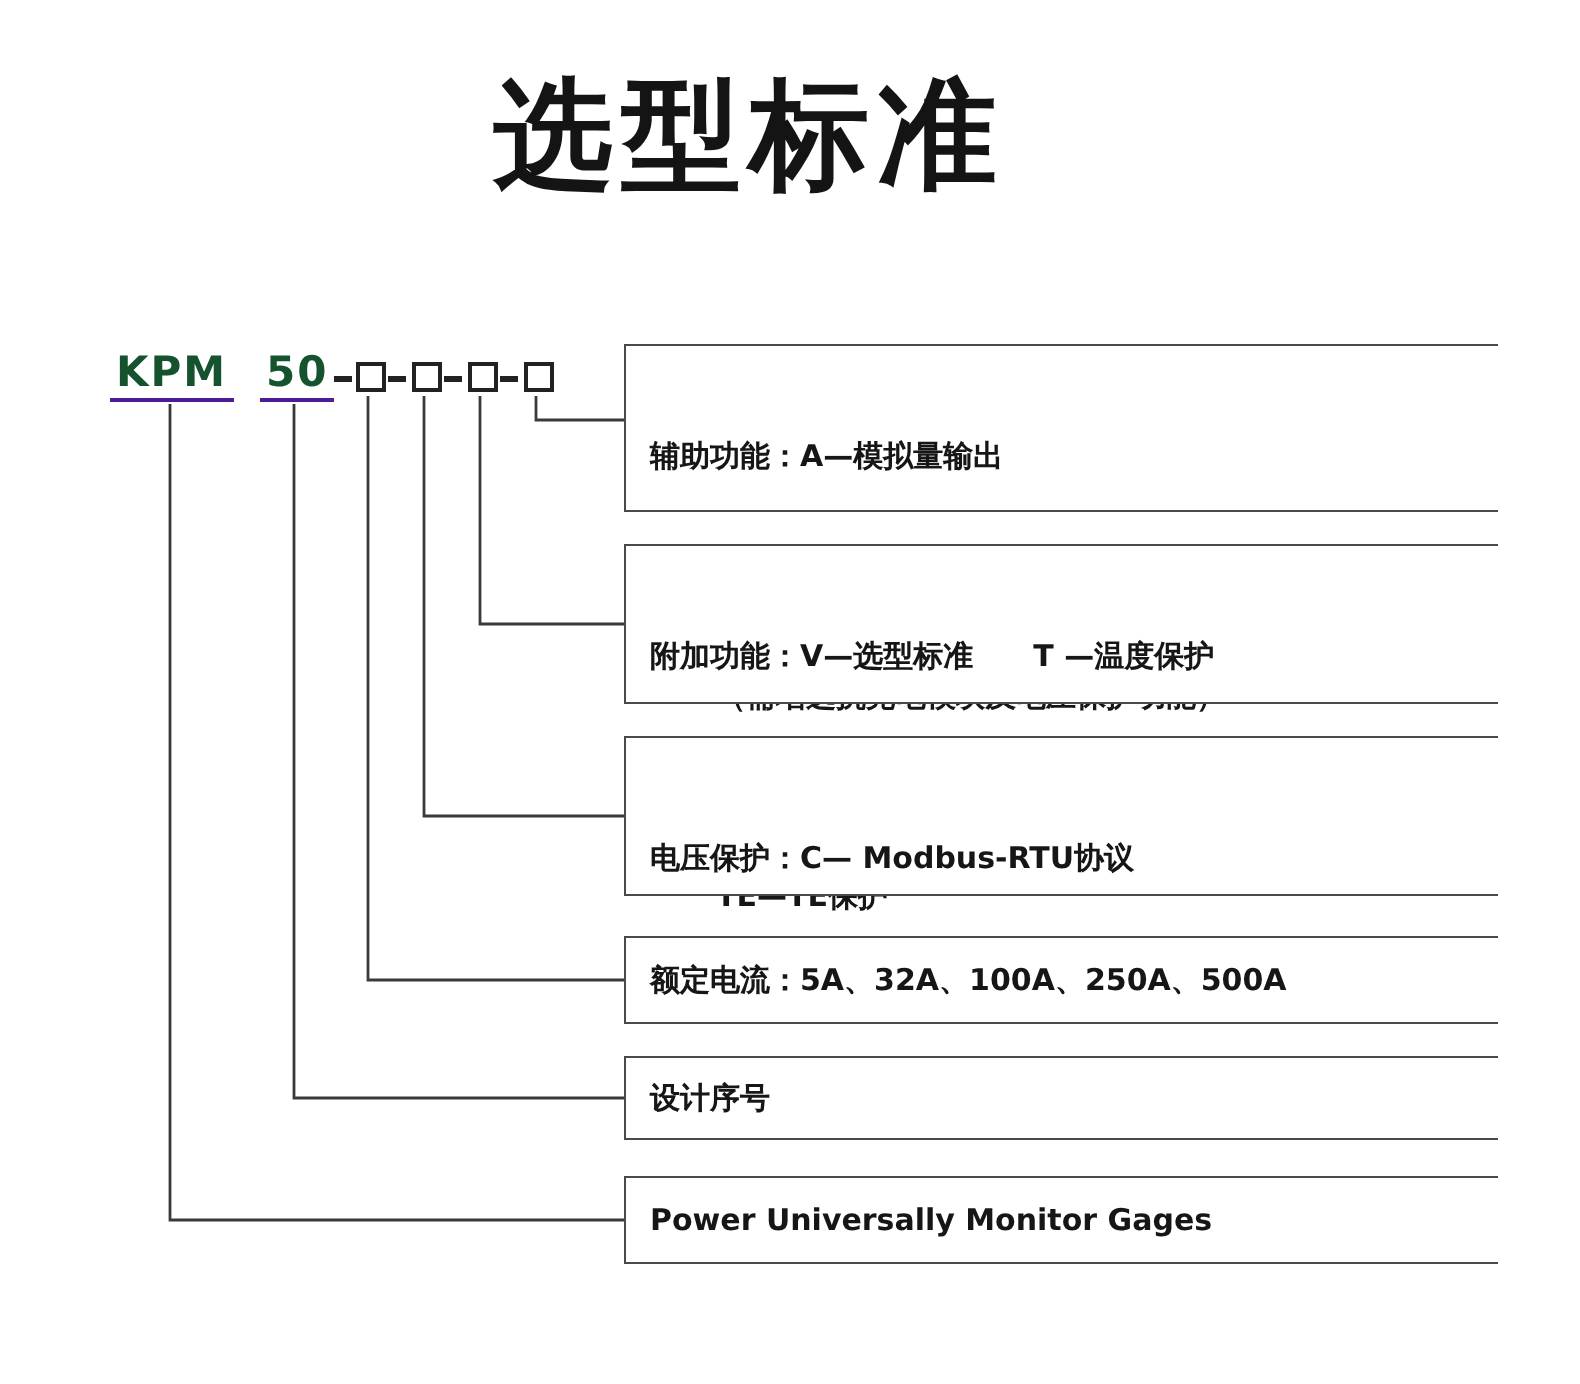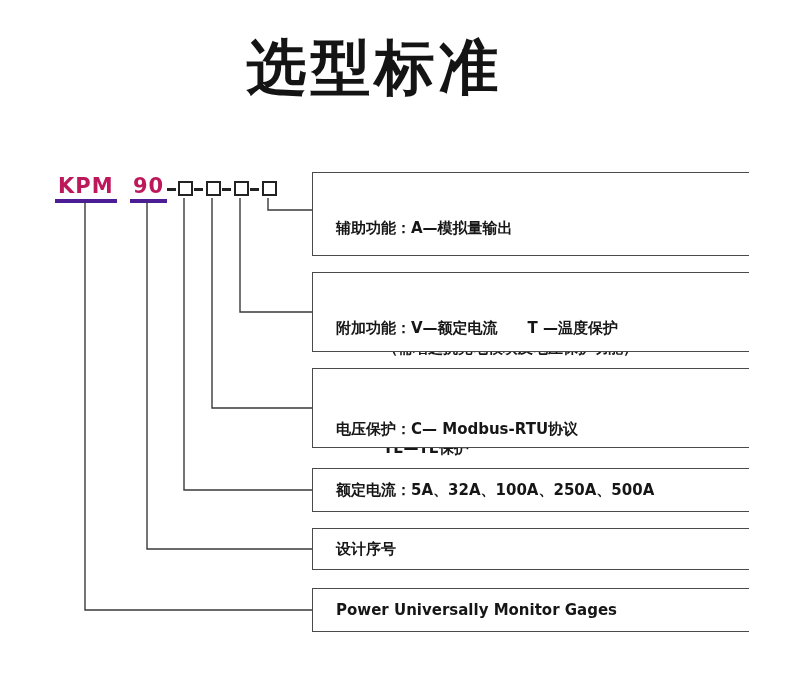--- a/index.html
+++ b/index.html
@@ -34,22 +34,22 @@
     top: 175px;
     left: 0;
     height: 32px;
     width: 100%;
   }
   .code-part {
     position: absolute;
     top: 0;
     font-size: 21px;
     font-weight: bold;
-    color: #be185d;
-    border-bottom: 4px solid #4c1d95;
+    color: #14532d;
+    border-bottom: 2px solid #4c1d95;
     padding: 0 3px 2px 3px;
     letter-spacing: 1px;
     line-height: 22px;
   }
   .code-prefix { left: 55px; }
   .code-series { left: 130px; }
   .code-dash {
     position: absolute;
     top: 13px;
     width: 9px;
@@ -79,46 +79,46 @@
     stroke-width: 1.4;
   }
   
   .spec-box {
     position: absolute;
     left: 312px;
     width: 456px;
     border: 1.5px solid #4a4a4a;
     background: #ffffff;
     box-sizing: border-box;
-    padding: 7px 23px;
+    padding: 7px 12px;
     font-size: 15px;
     font-weight: bold;
     color: #161616;
     white-space: pre-wrap;
   }
   .spec-box .line { line-height: 24px; }
-  .spec-box .indent { margin-left: 47px; }
+  .spec-box .indent { margin-left: 33px; }
   #box-aux      { top: 172px; height: 84px; }
   #box-addl     { top: 272px; height: 80px; }
   #box-comm     { top: 368px; height: 80px; }
   #box-comm .line { line-height: 31px; padding-top: 2px; }
   #box-current  { top: 468px; height: 44px; display: flex; align-items: center; }
   #box-serial   { top: 528px; height: 42px; display: flex; align-items: center; }
   #box-product  { top: 588px; height: 44px; display: flex; align-items: center; }
 </style>
 </head>
 <body>
 
 <div id="stage">
 
   <div class="title">选型标准</div>
 
   <div class="code-row">
     <span class="code-part code-prefix">KPM</span>
-    <span class="code-part code-series">90</span>
+    <span class="code-part code-series">50</span>
     <span class="code-dash" style="left:167px"></span>
     <span class="code-slot" style="left:178px"></span>
     <span class="code-dash" style="left:194px"></span>
     <span class="code-slot" style="left:206px"></span>
     <span class="code-dash" style="left:222px"></span>
     <span class="code-slot" style="left:234px"></span>
     <span class="code-dash" style="left:250px"></span>
     <span class="code-slot" style="left:262px"></span>
   </div>
 
@@ -131,21 +131,21 @@
     <polyline points="85,202 85,610 312,610"></polyline>
   </svg>
 
   <div class="spec-box" id="box-aux">
     <div class="line">辅助功能：A—模拟量输出</div>
     <div class="line indent">R—欠压重起动功能</div>
     <div class="line indent">（需增选抗晃电模块及电压保护功能）</div>
   </div>
 
   <div class="spec-box" id="box-addl">
-    <div class="line">附加功能：V—额定电流　　T —温度保护</div>
+    <div class="line">附加功能：V—选型标准　　T —温度保护</div>
     <div class="line indent">L —漏电保护功能（需增选漏电互感器）</div>
     <div class="line indent">TE—TE保护</div>
   </div>
 
   <div class="spec-box" id="box-comm">
     <div class="line">电压保护：C— Modbus-RTU协议</div>
     <div class="line indent">P—Profibus-DP协议</div>
   </div>
 
   <div class="spec-box" id="box-current">

